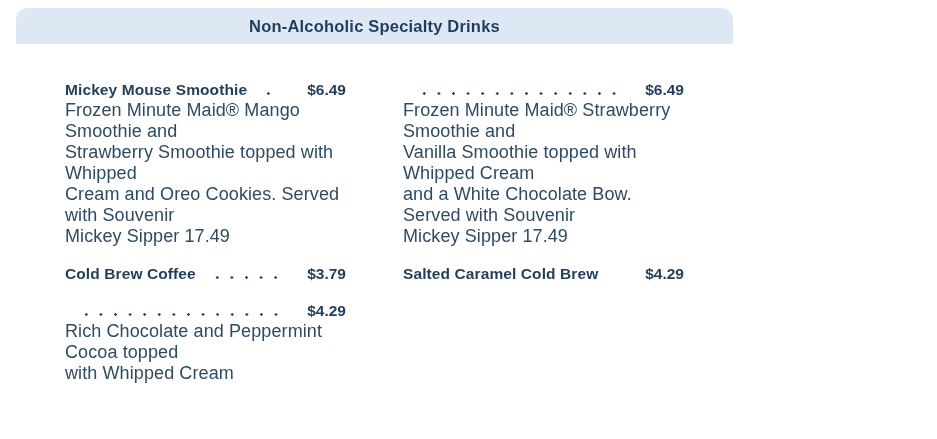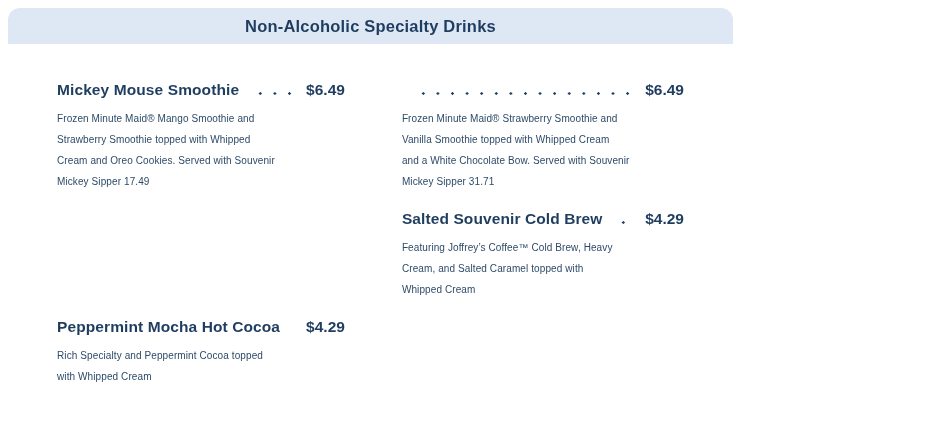--- a/index.html
+++ b/index.html
@@ -7,20 +7,21 @@
   body {
     font-family: "Liberation Sans", sans-serif;
     -webkit-font-smoothing: antialiased;
   }
   .page {
     position: relative;
     width: 741px;
     height: 439px;
     background: var(--page-bg, #ffffff);
     overflow: hidden;
+    padding-left: 8px;
   }
   .header-band {
     margin: 8px 8px 0 8px;
     height: 36px;
     background: var(--header-bg, #dee8f5);
     border-radius: 12px 12px 0 0;
     display: flex;
     align-items: center;
     justify-content: center;
   }
@@ -61,25 +62,25 @@
     background-repeat: repeat-x;
     background-position: left bottom;
   }
   .item-price {
     font-size: 15.5px;
     font-weight: bold;
     line-height: 20px;
     color: var(--heading-color, #1f3d5f);
     white-space: nowrap;
     flex-shrink: 0;
+    margin-left: 15px;
   }
   .item-desc {
-    margin-top: 8px;
     max-width: 372px;
-    font-size: 10px;
+    font-size: 18px;
     line-height: 21px;
     letter-spacing: 0.1px;
     color: var(--body-color, #2d4a68);
     white-space: pre-line;
   }
 </style>
 </head>
 <body>
 
 <div class="page">
@@ -103,41 +104,42 @@
     </div>
 
     <div class="item">
       <div class="item-header">
         <span class="dot-leader"></span>
         <span class="item-price">$6.49</span>
       </div>
       <p class="item-desc">Frozen Minute Maid® Strawberry Smoothie and
 Vanilla Smoothie topped with Whipped Cream
 and a White Chocolate Bow. Served with Souvenir
-Mickey Sipper 31.71</p>
-    </div>
-
-    <div class="item">
+Mickey Sipper 17.49</p>
     </div>
 
     <div class="item">
       <div class="item-header">
-        <span class="item-name">Salted Souvenir Cold Brew</span>
+        <span class="item-name">Cold Brew Coffee</span>
         <span class="dot-leader"></span>
-        <span class="item-price">$4.29</span>
+        <span class="item-price">$3.79</span>
       </div>
-      <p class="item-desc">Featuring Joffrey’s Coffee™ Cold Brew, Heavy
-Cream, and Salted Caramel topped with
-Whipped Cream</p>
     </div>
 
     <div class="item">
       <div class="item-header">
-        <span class="item-name">Peppermint Mocha Hot Cocoa</span>
+        <span class="item-name">Salted Caramel Cold Brew</span>
         <span class="dot-leader"></span>
         <span class="item-price">$4.29</span>
       </div>
-      <p class="item-desc">Rich Specialty and Peppermint Cocoa topped
+    </div>
+
+    <div class="item">
+      <div class="item-header">
+        <span class="dot-leader"></span>
+        <span class="item-price">$4.29</span>
+      </div>
+      <p class="item-desc">Rich Chocolate and Peppermint Cocoa topped
 with Whipped Cream</p>
     </div>
 
   </div>
 </div>
 
 </body></html>

